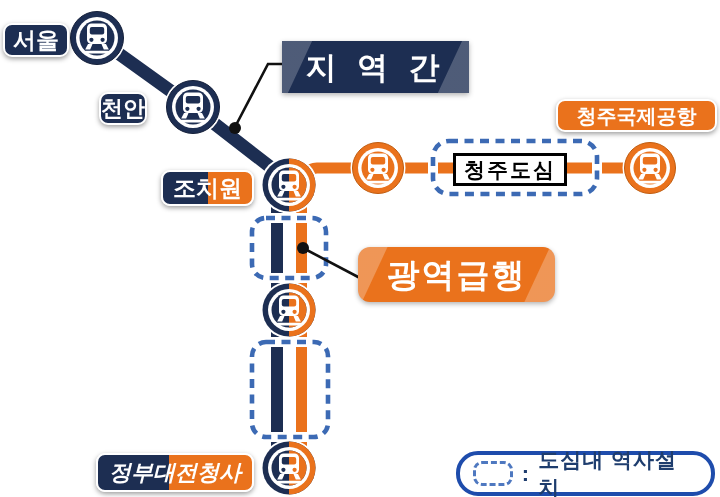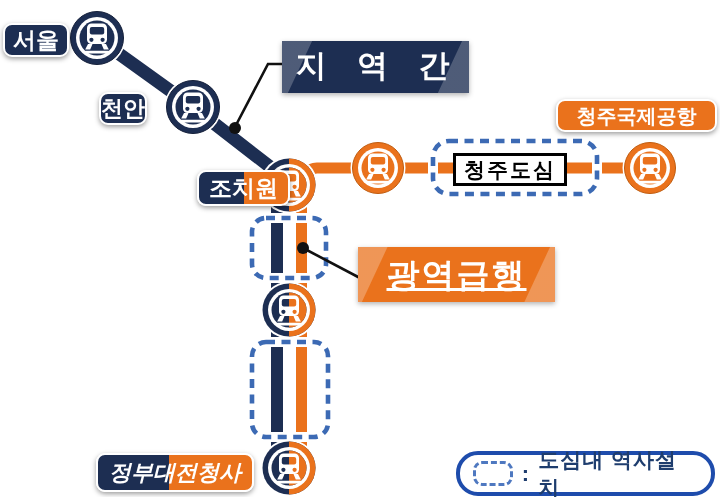--- a/index.html
+++ b/index.html
@@ -39,22 +39,22 @@
   .lbl-split50{background:linear-gradient(90deg,var(--navy) 0 50%,var(--orange) 50%);}
   .lbl-split46{background:linear-gradient(90deg,var(--navy) 0 46%,var(--orange) 46%);font-style:italic;}
   .lbl-white{background:#fff;color:#000;border:3px solid #000;border-radius:0;box-shadow:none;}
 
   
   .banner{
     position:absolute;display:flex;align-items:center;justify-content:center;
     color:#fff;box-sizing:border-box;white-space:nowrap;line-height:1;
     box-shadow:0 2px 5px rgba(0,0,0,.3);
   }
-  .banner-navy{background:linear-gradient(115deg,rgba(255,255,255,.22) 0 14%,rgba(255,255,255,0) 14.5% 85%,rgba(255,255,255,.22) 85.5%),var(--navy);font-family:Liberation Mono, monospace;}
-  .banner-orange{border-radius:0;background:linear-gradient(115deg,rgba(255,255,255,.26) 0 13%,rgba(255,255,255,0) 13.5% 86%,rgba(255,255,255,.26) 86.5%),var(--orange);text-decoration:underline;}
+  .banner-navy{background:linear-gradient(115deg,rgba(255,255,255,.22) 0 14%,rgba(255,255,255,0) 14.5% 85%,rgba(255,255,255,.22) 85.5%),var(--navy);}
+  .banner-orange{border-radius:12px;background:linear-gradient(115deg,rgba(255,255,255,.26) 0 13%,rgba(255,255,255,0) 13.5% 86%,rgba(255,255,255,.26) 86.5%),var(--orange);}
 
   
   .legend{
     position:absolute;display:flex;align-items:center;gap:9px;
     background:#fff;border:4px solid var(--legend-border);border-radius:22px;
     box-sizing:border-box;padding:0 13px;color:var(--legend-text);
   }
   .legend-dash{width:40px;height:25px;border:3px dashed #4E78C0;border-radius:9px;box-sizing:border-box;}
   .legend-sep{font-size:22px;}
   .legend-text{font-size:21px;letter-spacing:1px;}
@@ -162,21 +162,21 @@
       <path d="M0,-17.5 A17.5,17.5 0 0 1 0,17.5 Z" class="f-orange"></path>
       <use href="#train-glyph"></use>
     </g>
   </svg>
 
   <div class="banner banner-navy" style="left:282px;top:41px;width:187px;height:52px;font-size:31px;letter-spacing:6px;">지 역 간</div>
   <div class="banner banner-orange" style="left:358px;top:247px;width:197px;height:55px;font-size:33px;letter-spacing:2px;">광역급행</div>
 
   <div class="lbl lbl-navy" style="left:3px;top:23px;width:66px;height:34px;font-size:23px;">서울</div>
   <div class="lbl lbl-navy" style="left:99px;top:92px;width:48px;height:33px;font-size:22px;">천안</div>
-  <div class="lbl lbl-split51" style="left:161px;top:170px;width:93px;height:36px;font-size:23px;margin-left:36px;">조치원</div>
+  <div class="lbl lbl-split51" style="left:161px;top:170px;width:93px;height:36px;font-size:23px;">조치원</div>
   <div class="lbl lbl-orange" style="left:556px;top:99px;width:161px;height:33px;font-size:20px;">청주국제공항</div>
   <div class="lbl lbl-split46" style="left:96px;top:453px;width:158px;height:39px;font-size:22px;">정부대전청사</div>
 
   <div class="lbl lbl-white" style="left:453px;top:153px;width:114px;height:33px;font-size:21px;letter-spacing:2px;">청주도심</div>
 
   <div class="legend" style="left:456px;top:451px;width:259px;height:45px;">
     <span class="legend-dash"></span>
     <span class="legend-sep">:</span>
     <span class="legend-text">도심내 역사설치</span>
   </div>

